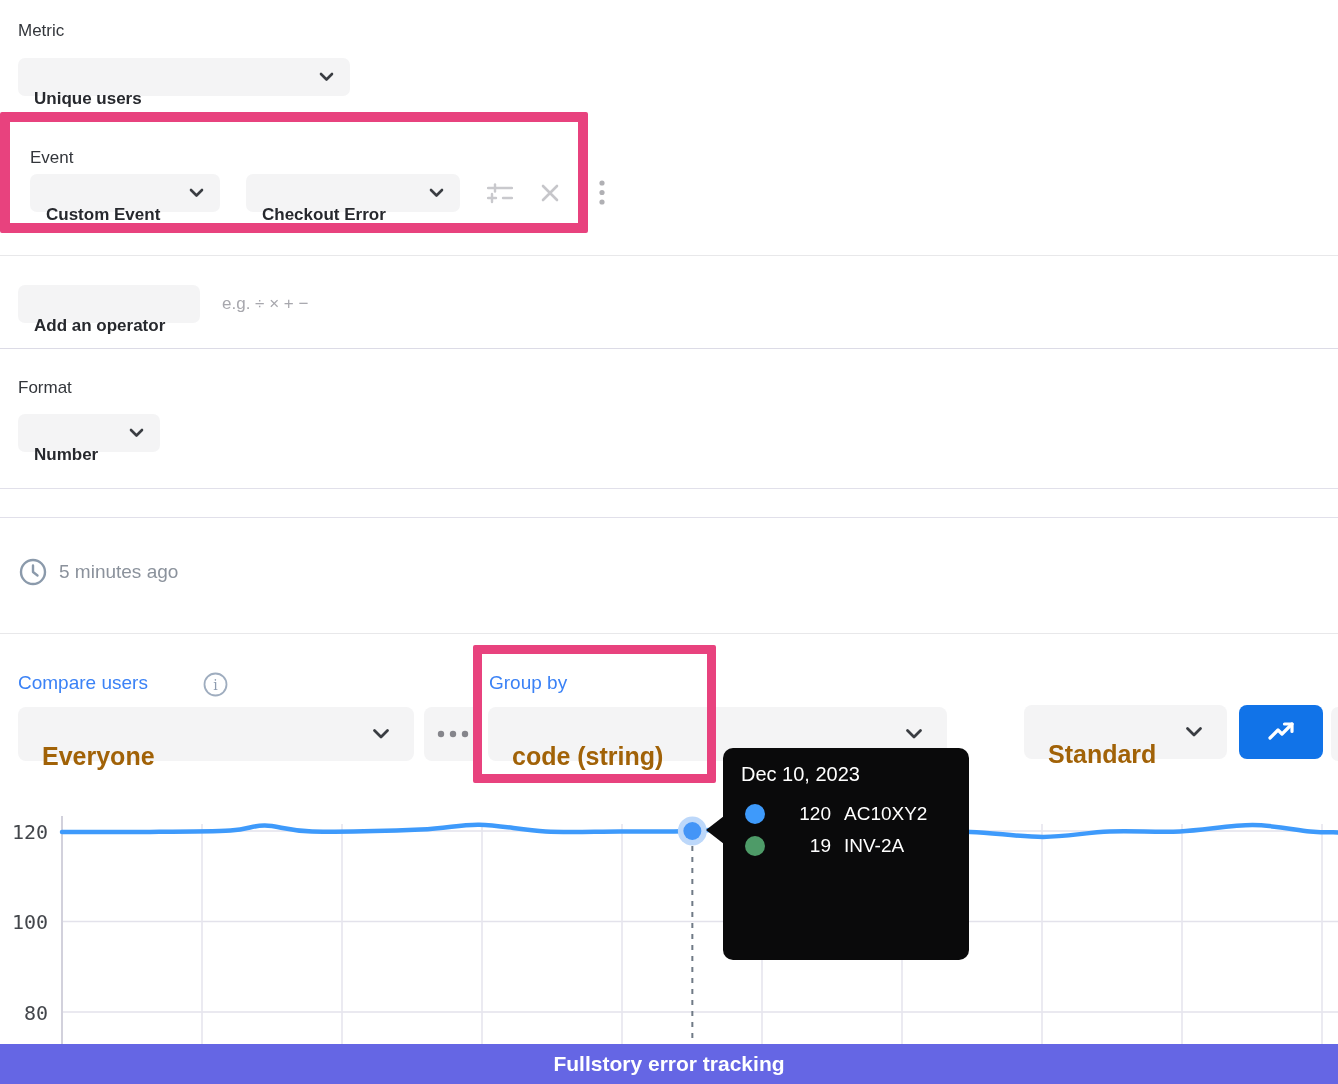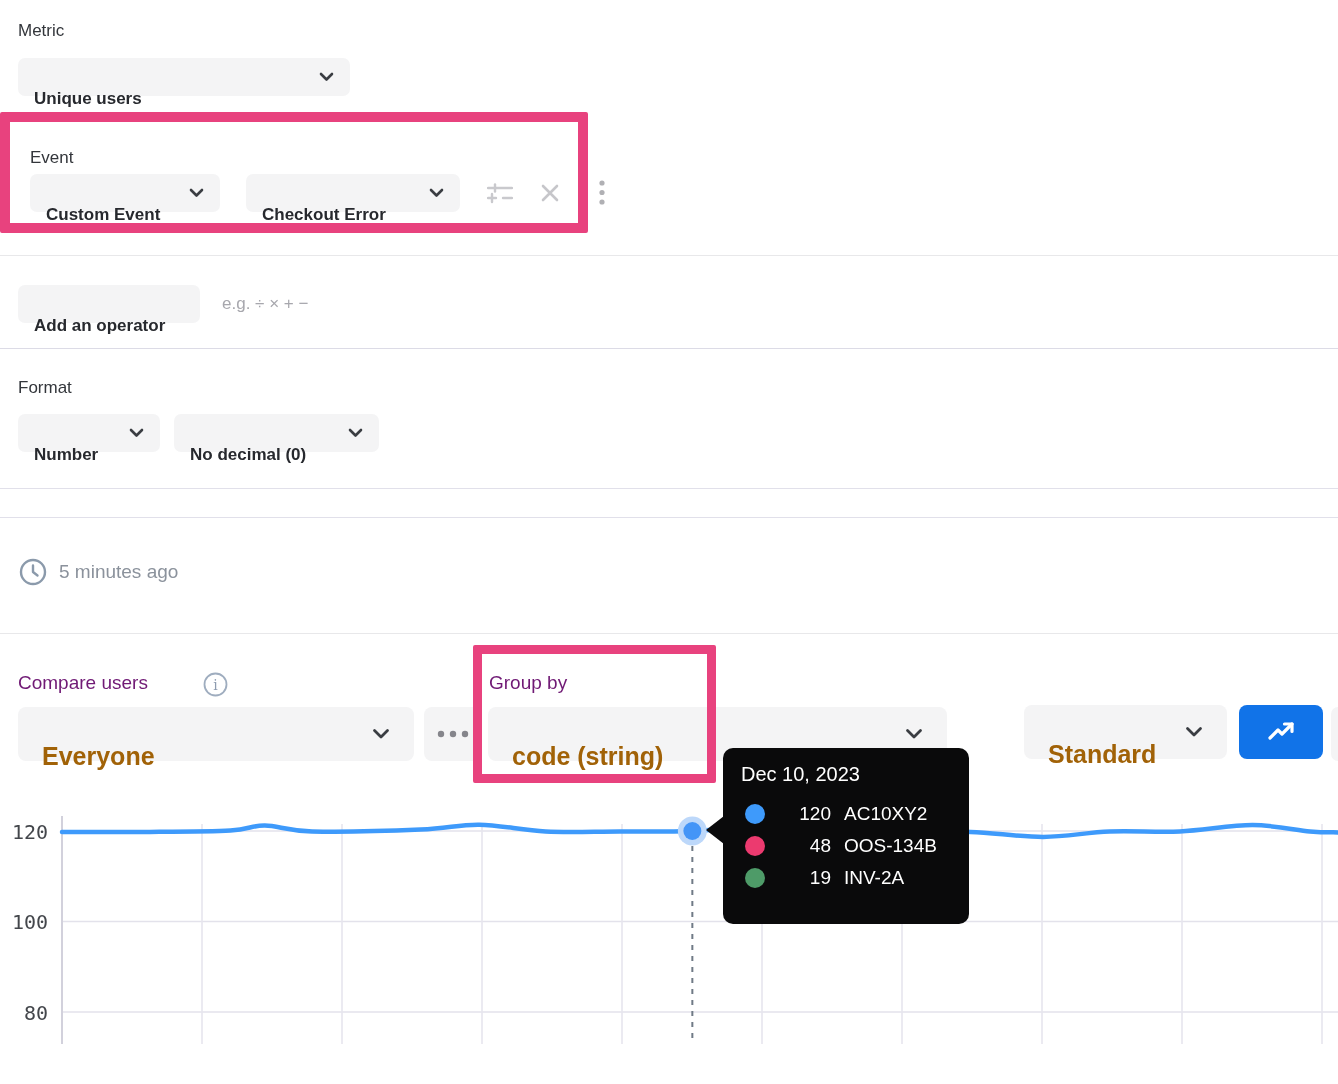--- a/index.html
+++ b/index.html
@@ -1,31 +1,31 @@
 <!DOCTYPE html>
 <html><head>
 <meta charset="utf-8">
 <style>
   html,body{margin:0;padding:0;background:#fff;}
   .stage{position:relative;width:1338px;height:1084px;overflow:hidden;background:#fff;
          font-family:"Liberation Sans",sans-serif;color:#2b2e33;}
   .label{position:absolute;font-size:17px;color:#33363b;}
-  .label-lg{position:absolute;font-size:19px;color:#701a75;}
+  .label-lg{position:absolute;font-size:19px;color:#3b82f6;}
   .pill{position:absolute;background:#f4f4f5;border-radius:7px;display:flex;align-items:center;
         box-sizing:border-box;cursor:pointer;}
   .pill-sm{height:38px;padding:0 16px;font-size:17px;font-weight:bold;color:#27292e;}
   .pill-lg{height:54px;padding:0 24px;font-size:25px;font-weight:bold;color:#a16207;border-radius:8px;}
   .pill .txt{white-space:nowrap;margin-top:44px;}
   .chev{margin-left:auto;flex:none;}
   .divider{position:absolute;left:0;width:1338px;height:1px;}
   .hl{position:absolute;border:10px solid #e8427e;border-radius:2px;pointer-events:none;}
   .ghost-icon{position:absolute;display:flex;align-items:center;justify-content:center;cursor:pointer;}
   .ytick{position:absolute;width:48px;text-align:right;font-family:"DejaVu Sans Mono",monospace;
          font-size:20px;color:#43464b;}
-  .tooltip{position:absolute;left:723px;top:748px;width:246px;height:176px;background:#0a0a0b;
+  .tooltip{position:absolute;left:723px;top:748px;width:246px;height:212px;background:#0a0a0b;
            border-radius:10px;color:#fff;box-sizing:border-box;z-index:6;}
   .tooltip .arrow{position:absolute;left:-17px;top:68px;width:0;height:0;
                   border-top:14px solid transparent;border-bottom:14px solid transparent;
                   border-right:18px solid #0a0a0b;}
   .tt-title{padding:15px 0 0 18px;font-size:20px;}
   .tt-rows{margin-top:12px;}
   .tt-row{display:flex;align-items:center;height:32px;padding-left:22px;font-size:19px;}
   .tt-dot{width:20px;height:20px;border-radius:50%;flex:none;}
   .tt-val{width:66px;text-align:right;flex:none;}
   .tt-lab{margin-left:13px;white-space:nowrap;}
@@ -88,26 +88,20 @@
   <div class="pill pill-sm" style="left:18px;top:285px;width:182px;">
     <span class="txt">Add an operator</span>
   </div>
   <div class="label" style="left:222px;top:294px;color:#a7a7ad;">e.g. ÷ × + −</div>
 
   <div class="divider" style="top:348px;background:#dcdbe6;"></div>
 
   <div class="label" style="left:18px;top:378px;">Format</div>
   <div class="pill pill-sm" style="left:18px;top:414px;width:142px;">
     <span class="txt">Number</span>
-    <svg class="chev" width="15" height="10" viewBox="0 0 15 10">
-      <path d="M2 2 L7.5 7.5 L13 2" fill="none" stroke="#3a3d42" stroke-width="2.6" stroke-linecap="round" stroke-linejoin="round"></path>
-    </svg>
-  </div>
-  <div class="pill pill-sm" style="left:174px;top:414px;width:205px;">
-    <span class="txt">No decimal (0)</span>
     <svg class="chev" width="15" height="10" viewBox="0 0 15 10">
       <path d="M2 2 L7.5 7.5 L13 2" fill="none" stroke="#3a3d42" stroke-width="2.6" stroke-linecap="round" stroke-linejoin="round"></path>
     </svg>
   </div>
 
   <div class="divider" style="top:488px;background:#e1e0ea;"></div>
   <div class="divider" style="top:517px;background:#e1e0ea;"></div>
 
   <div class="ghost-icon" style="left:19px;top:558px;width:28px;height:28px;">
     <svg width="28" height="28" viewBox="0 0 28 28">
@@ -191,25 +185,21 @@
   <div class="tooltip">
     <div class="arrow"></div>
     <div class="tt-title">Dec 10, 2023</div>
     <div class="tt-rows">
       <div class="tt-row">
         <span class="tt-dot" style="background: rgb(62, 154, 251);"></span>
         <span class="tt-val">120</span>
         <span class="tt-lab">AC10XY2</span>
       </div>
       <div class="tt-row">
-        <span class="tt-dot" style="background: rgb(236, 58, 111);"></span>
-        <span class="tt-val">48</span>
-        <span class="tt-lab">OOS-134B</span>
-      </div>
-      <div class="tt-row">
         <span class="tt-dot" style="background: rgb(78, 155, 104);"></span>
         <span class="tt-val">19</span>
         <span class="tt-lab">INV-2A</span>
       </div>
     </div>
   </div>
 
+  <div class="banner" style="background: rgb(101, 102, 228);">Fullstory error tracking</div>
 </div>
 
 </body></html>

